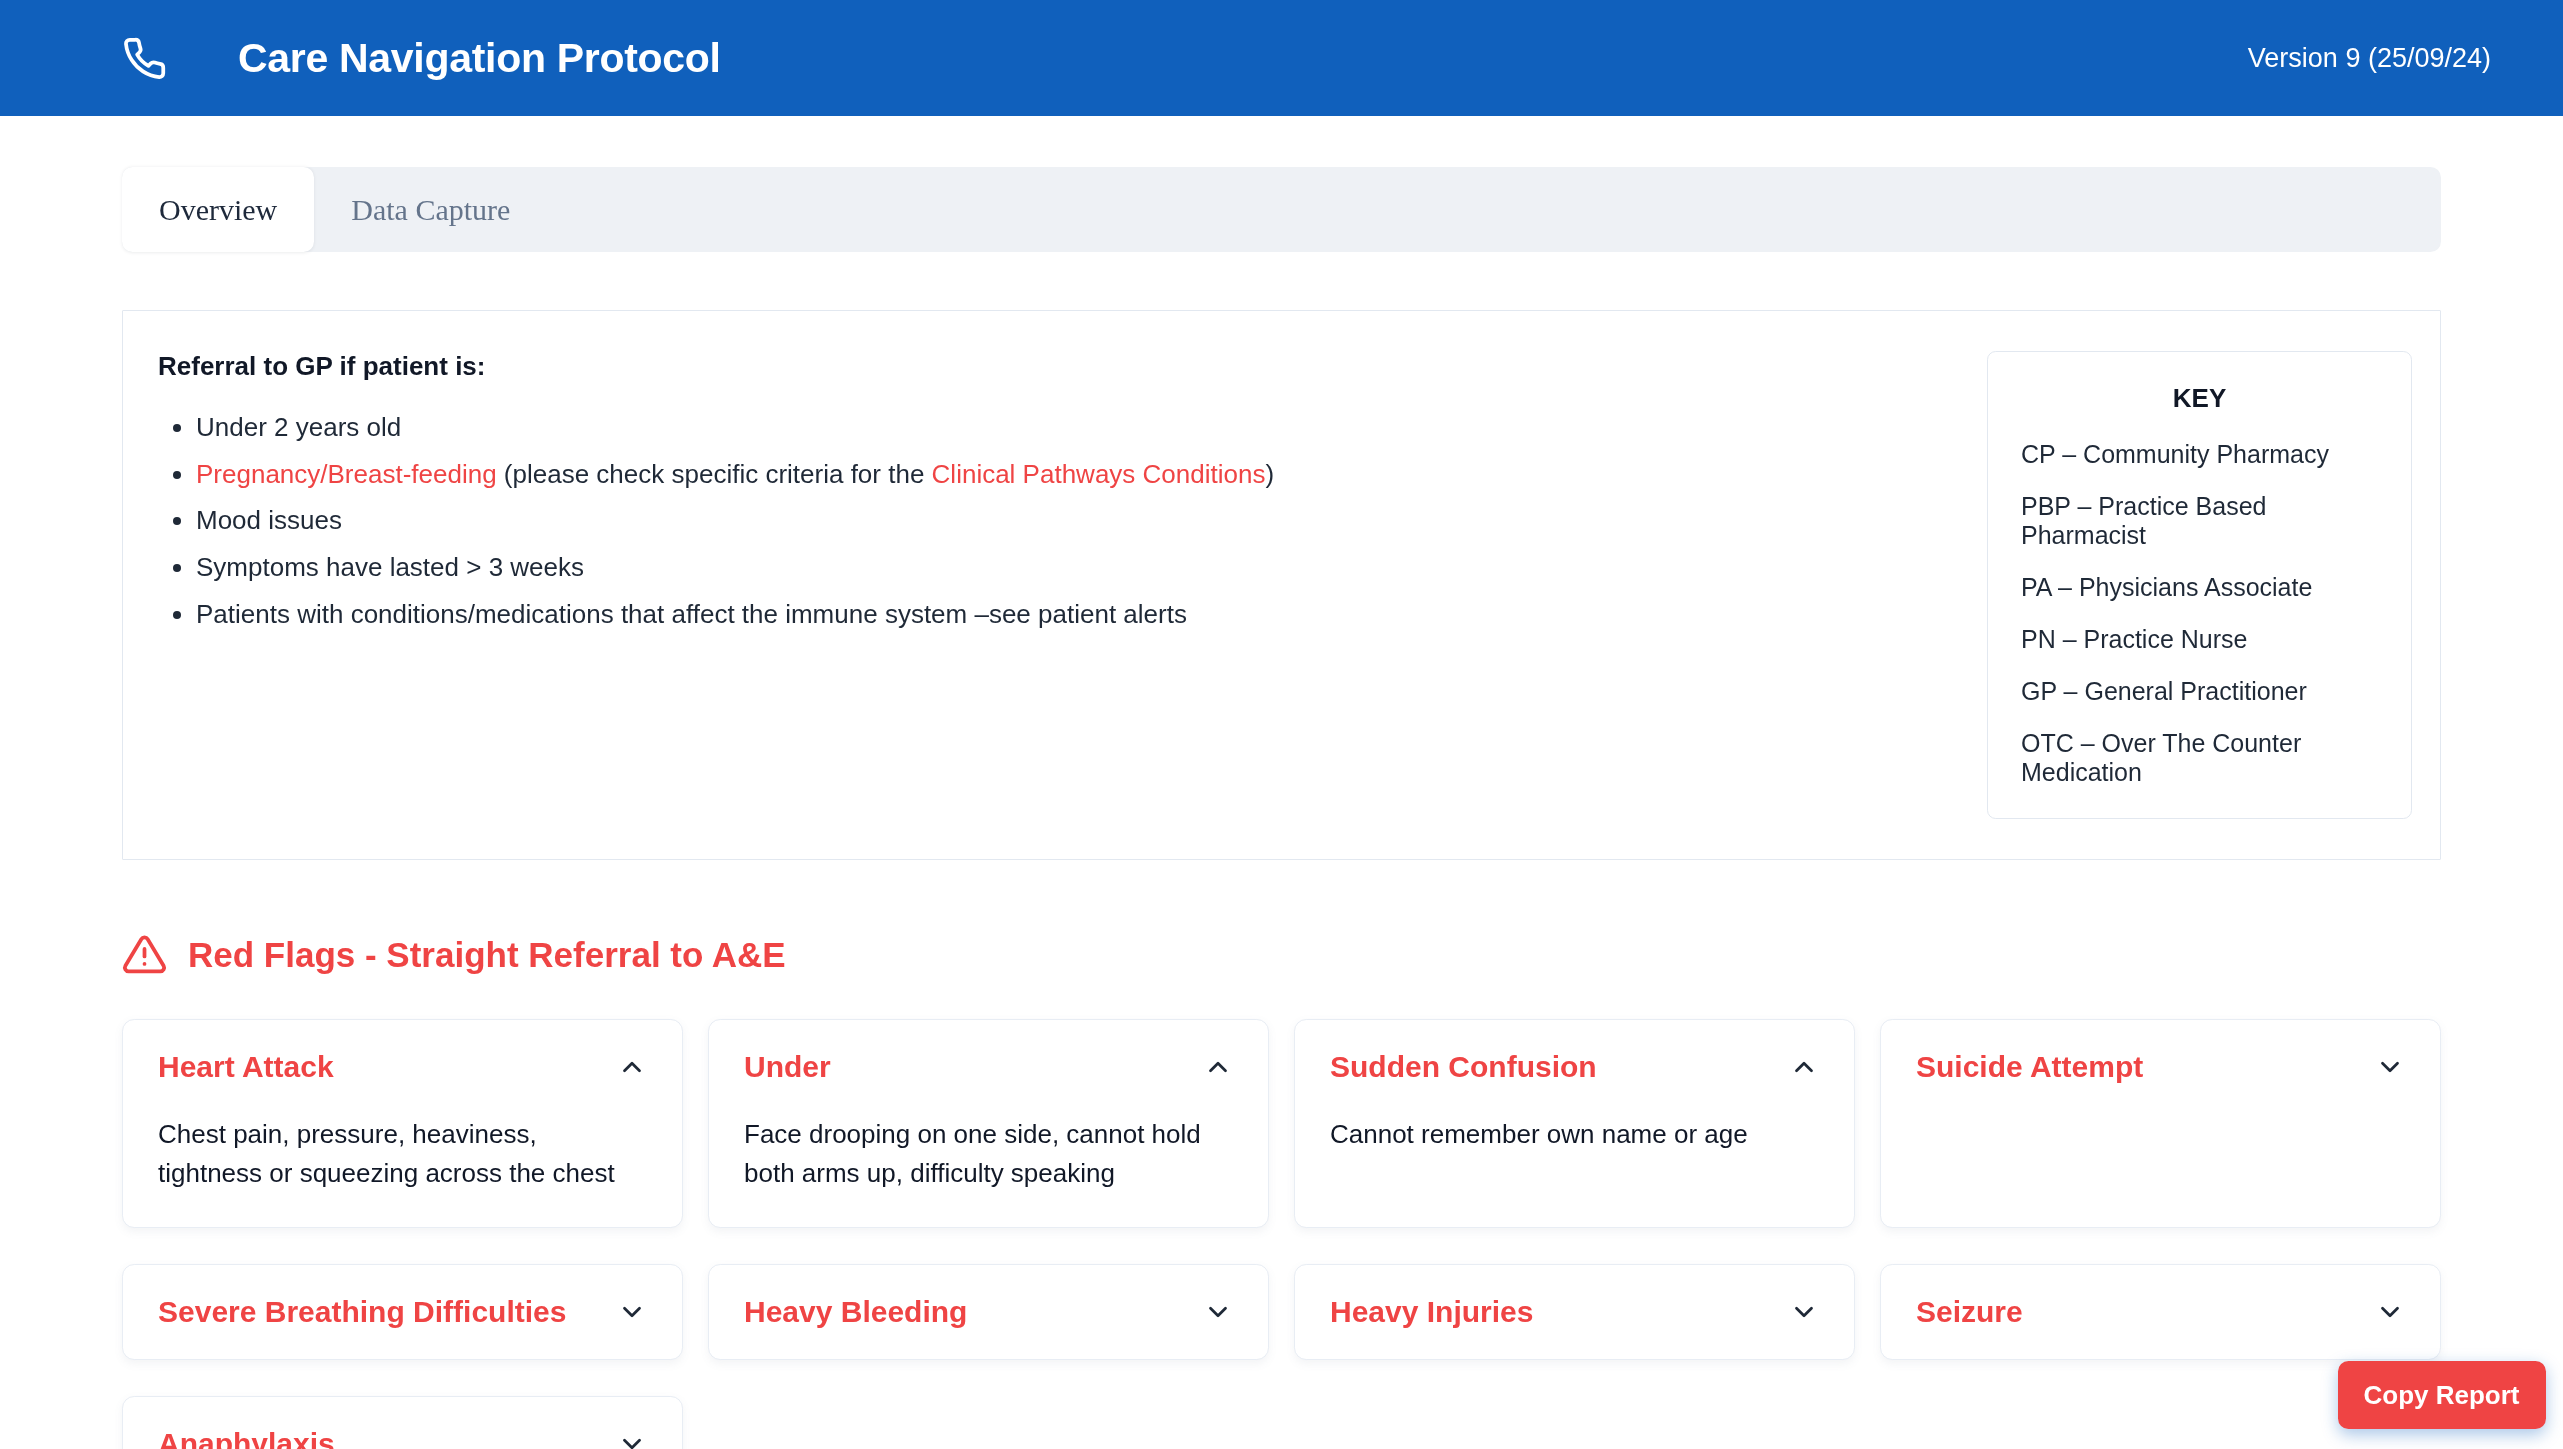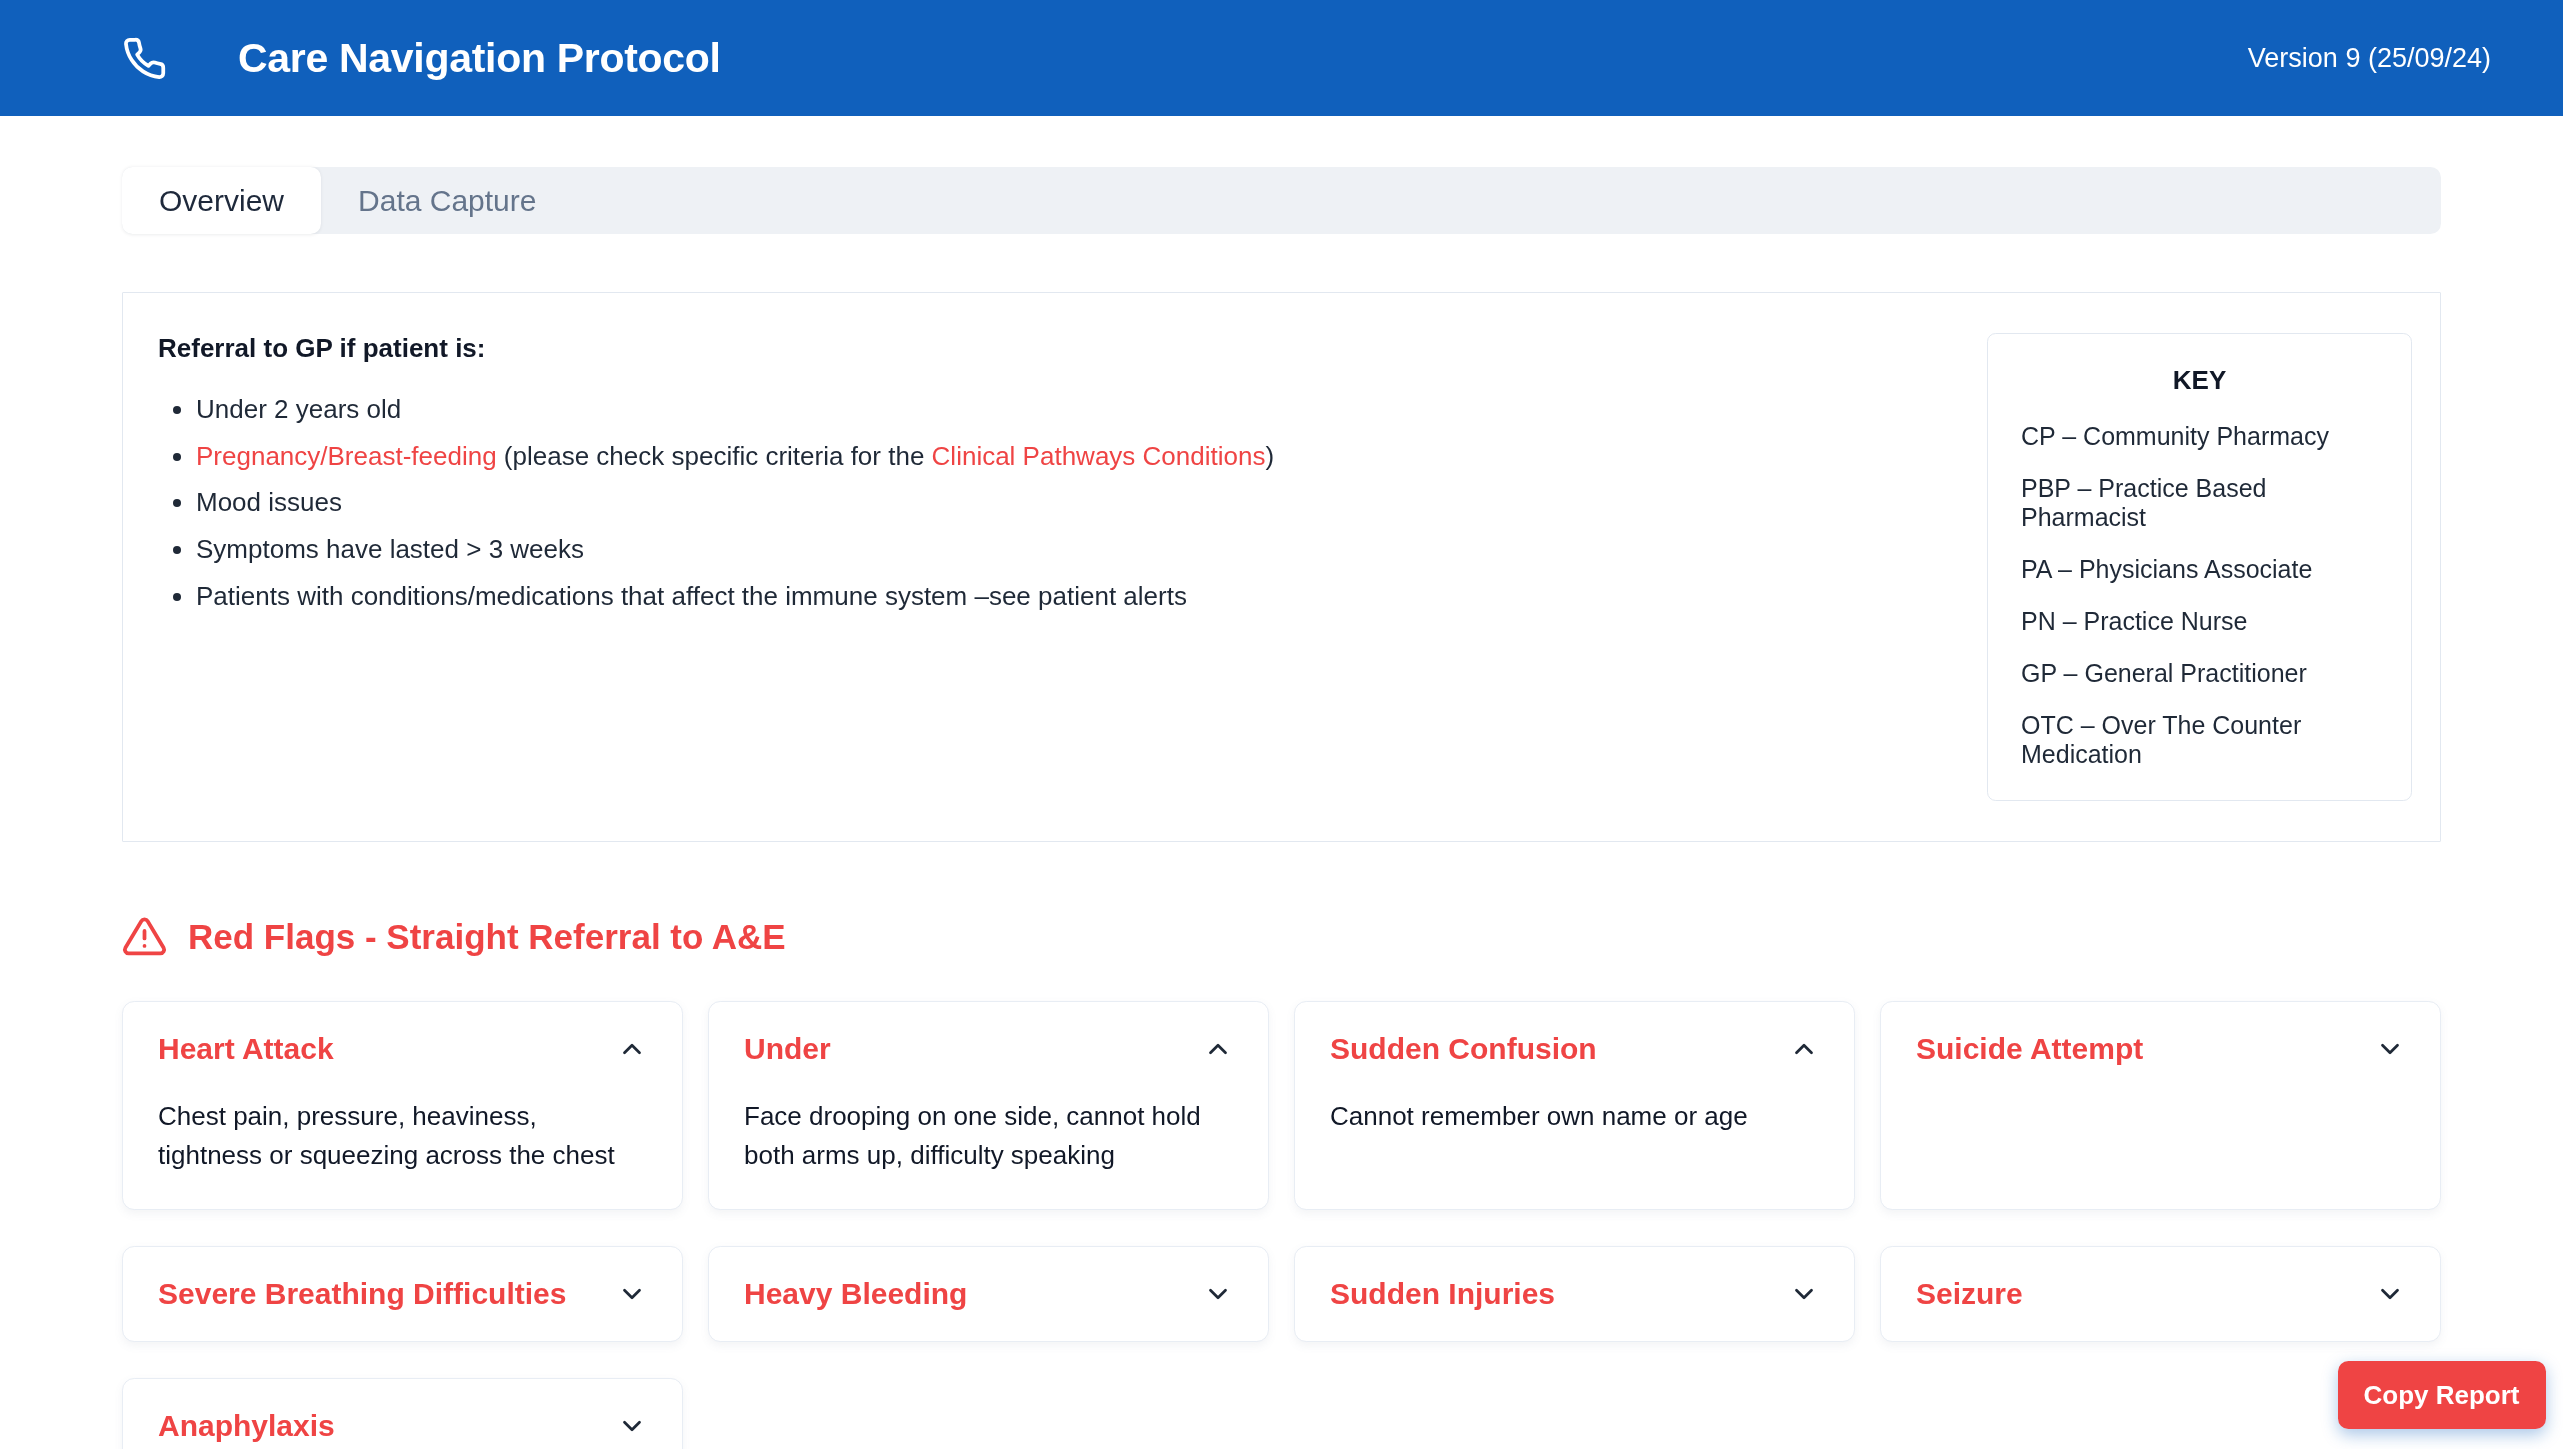--- a/index.html
+++ b/index.html
@@ -13,21 +13,21 @@
 
   
   .app-header { height:116px; background:#1060BC; display:flex; align-items:center; padding:0 72px 0 122px;gap:48px; }
   .phone-icon { width:45px; height:45px; margin-right:23px; flex:none; }
   .app-title { font-size:41px; font-weight:700; color:#ffffff; margin:0; letter-spacing:-0.3px; }
   .version { margin-left:auto; font-size:27px; color:#ffffff; }
 
   .content { padding:0 122px; }
 
   
-  .tabbar { margin-top:51px; height:67px; background:#EEF1F5; border-radius:10.5px; display:flex; align-items:stretch; }
+  .tabbar { margin-top:51px; height:85px; background:#EEF1F5; border-radius:10.5px; display:flex; align-items:stretch;font-family:Liberation Serif, serif; }
   .tab { display:flex; align-items:center; padding:0 37px; font-size:30px; color:#64748B; cursor:pointer; border-radius:10.5px; }
   .tab.active { background:#ffffff; color:#1E293B; box-shadow:0 0.9px 3.5px rgba(15,23,42,0.08); }
 
   
   .referral-panel { margin-top:58px; min-height:449px; border:1.7px solid #E2E8F0; border-radius:1px;
     padding:40px 28px 40px 35px; display:flex; justify-content:space-between; gap:44px; }
   .referral-heading { margin:0 0 30px 0; font-size:26px; font-weight:700; color:#111827; }
   .referral-list { margin:0; padding-left:38px; }
   .referral-list li { font-size:26px; color:#1F2937; margin-bottom:15.7px; }
   .red-text { color:#EF4444; }
@@ -157,21 +157,21 @@
       <div class="card-head">
         <h3 class="card-title">Heavy Bleeding</h3>
         <svg class="chevron" viewBox="0 0 24 24" fill="none" stroke="#1F2937" stroke-width="2.2" stroke-linecap="round" stroke-linejoin="round">
             <polyline points="6 9 12 15 18 9"></polyline>
           </svg>
       </div>
     </div>
 
     <div class="card">
       <div class="card-head">
-        <h3 class="card-title">Sudden Injuries</h3>
+        <h3 class="card-title">Heavy Injuries</h3>
         <svg class="chevron" viewBox="0 0 24 24" fill="none" stroke="#1F2937" stroke-width="2.2" stroke-linecap="round" stroke-linejoin="round">
             <polyline points="6 9 12 15 18 9"></polyline>
           </svg>
       </div>
     </div>
 
     <div class="card">
       <div class="card-head">
         <h3 class="card-title">Seizure</h3>
         <svg class="chevron" viewBox="0 0 24 24" fill="none" stroke="#1F2937" stroke-width="2.2" stroke-linecap="round" stroke-linejoin="round">

